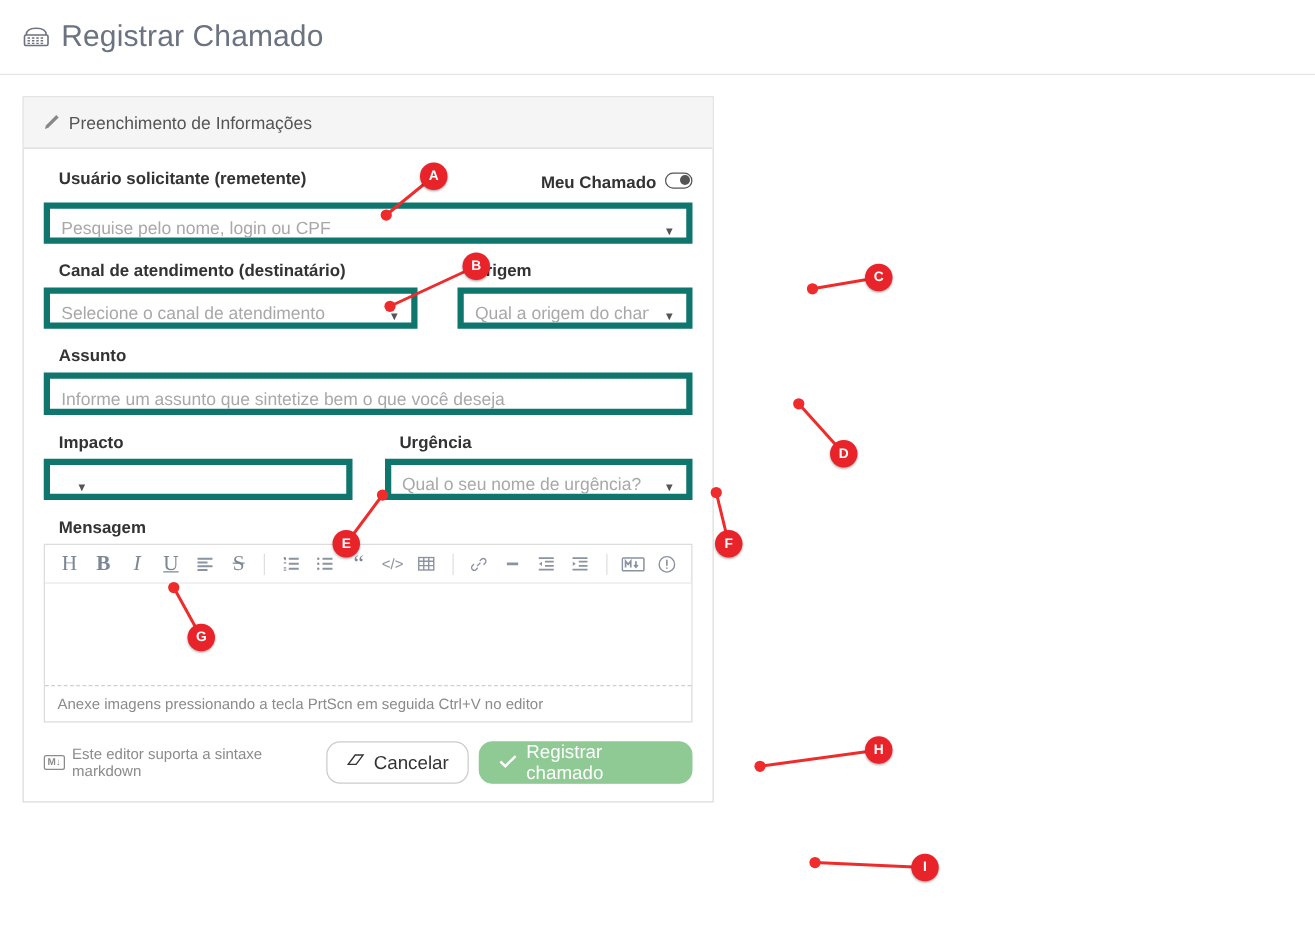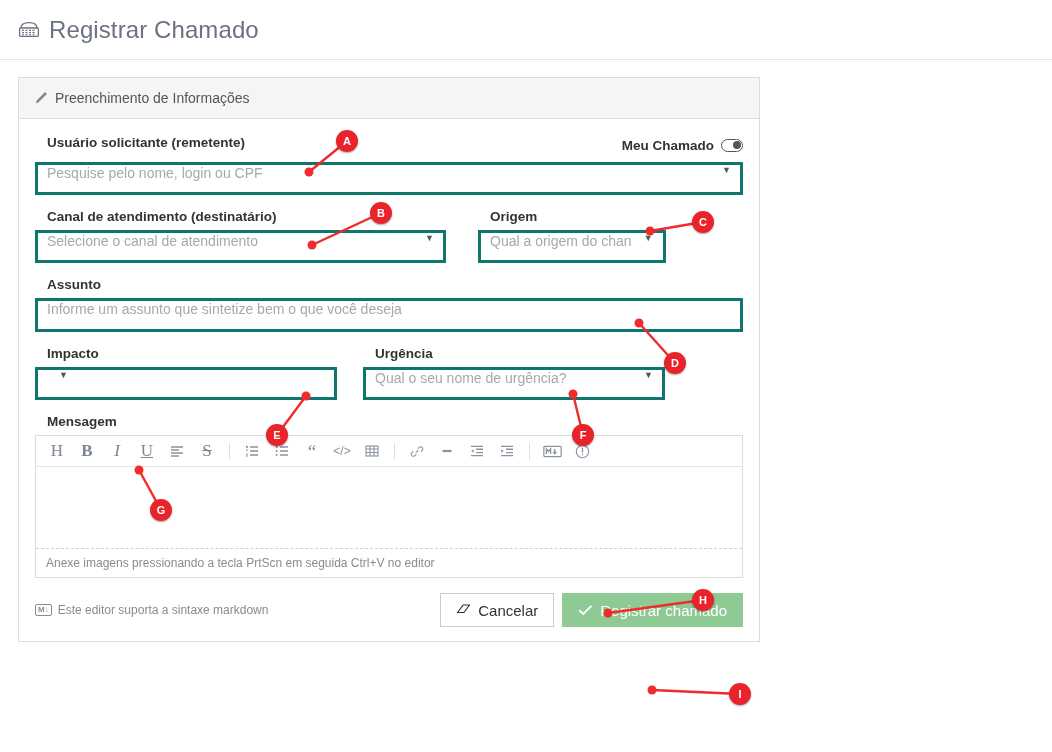--- a/index.html
+++ b/index.html
@@ -26,21 +26,21 @@
   .page-title{
     font-size:24px; font-weight:400; color:#6b7280; letter-spacing:.1px;
   }
 
   
   .wrap{
     display:flex;
     padding:17px 18px 0 18px;
     gap:26px;
   }
-  .col-left{ width:742px; }
+  .col-left{ width:553px; }
   .col-right{ width:319px; }
 
   .panel{
     border:1px solid #dcdcdc;
     background:#fff;
   }
   .panel-head{
     background:#f5f5f5;
     border-bottom:1px solid #dcdcdc;
     padding:12px 15px;
@@ -54,23 +54,23 @@
   
   .lbl{
     font-size:13.5px; font-weight:bold; color:#333;
     margin:0 0 6px 12px; display:block;
   }
   .row{ display:flex; }
   .fld{ margin-bottom:14px; }
 
   .ctl{
     height:33px;
-    border:3px solid #0f766e;
+    border:5px solid #0f766e;
     background:#fff;
-    display:flex; align-items:flex-start;
+    display:flex; align-items:flex-end;
     padding:0 9px;
     font-size:14px;
     color:#a8a8a8;
     width:100%;
     position:relative;
     white-space:nowrap; overflow:hidden;
   }
   .ctl.tall{ height:34px; }
   .ctl .caret{
     margin-left:auto;
@@ -80,21 +80,21 @@
     flex:0 0 auto;
   }
   .ctl .txt{ overflow:hidden; text-overflow:clip; }
   .ctl.select-inline .caret{ margin-left:6px; }
 
   .label-row{
     display:flex; align-items:center; justify-content:space-between;
     margin-bottom:6px;
   }
   .meu-chamado{
-    display:flex; align-items:center; gap:7px;
+    display:flex; gap:7px;
     font-size:13.5px; font-weight:bold; color:#333;
   }
   .switch{
     width:22px; height:13px; border-radius:7px;
     border:1.6px solid #555; position:relative; background:#fff;
   }
   .switch::after{
     content:""; position:absolute; right:1px; top:1px;
     width:8px; height:8px; border-radius:50%;
     background:#555;
@@ -152,21 +152,21 @@
     display:inline-flex; align-items:center; justify-content:center;
     border:1.5px solid #8b8b8b; border-radius:2px;
     font-size:8px; font-weight:bold; color:#8b8b8b;
     padding:0 2px; height:12px; line-height:1;
     font-family:"Liberation Sans", sans-serif;
   }
   .btns{ display:flex; gap:8px; }
   .btn{
     height:34px; padding:0 15px;
     display:flex; align-items:center; gap:7px;
-    font-size:15px; border-radius:0;
+    font-size:15px; border-radius:11px;
     border:1px solid transparent;
   }
   .btn-default{ background:#fff; border-color:#ccc; color:#333; }
   .btn-success{ background:#8fc994; border-color:#8fc994; color:#fff; }
 
   
   .anexos-empty{
     padding:22px 10px;
     text-align:center;
     font-size:14.5px;

